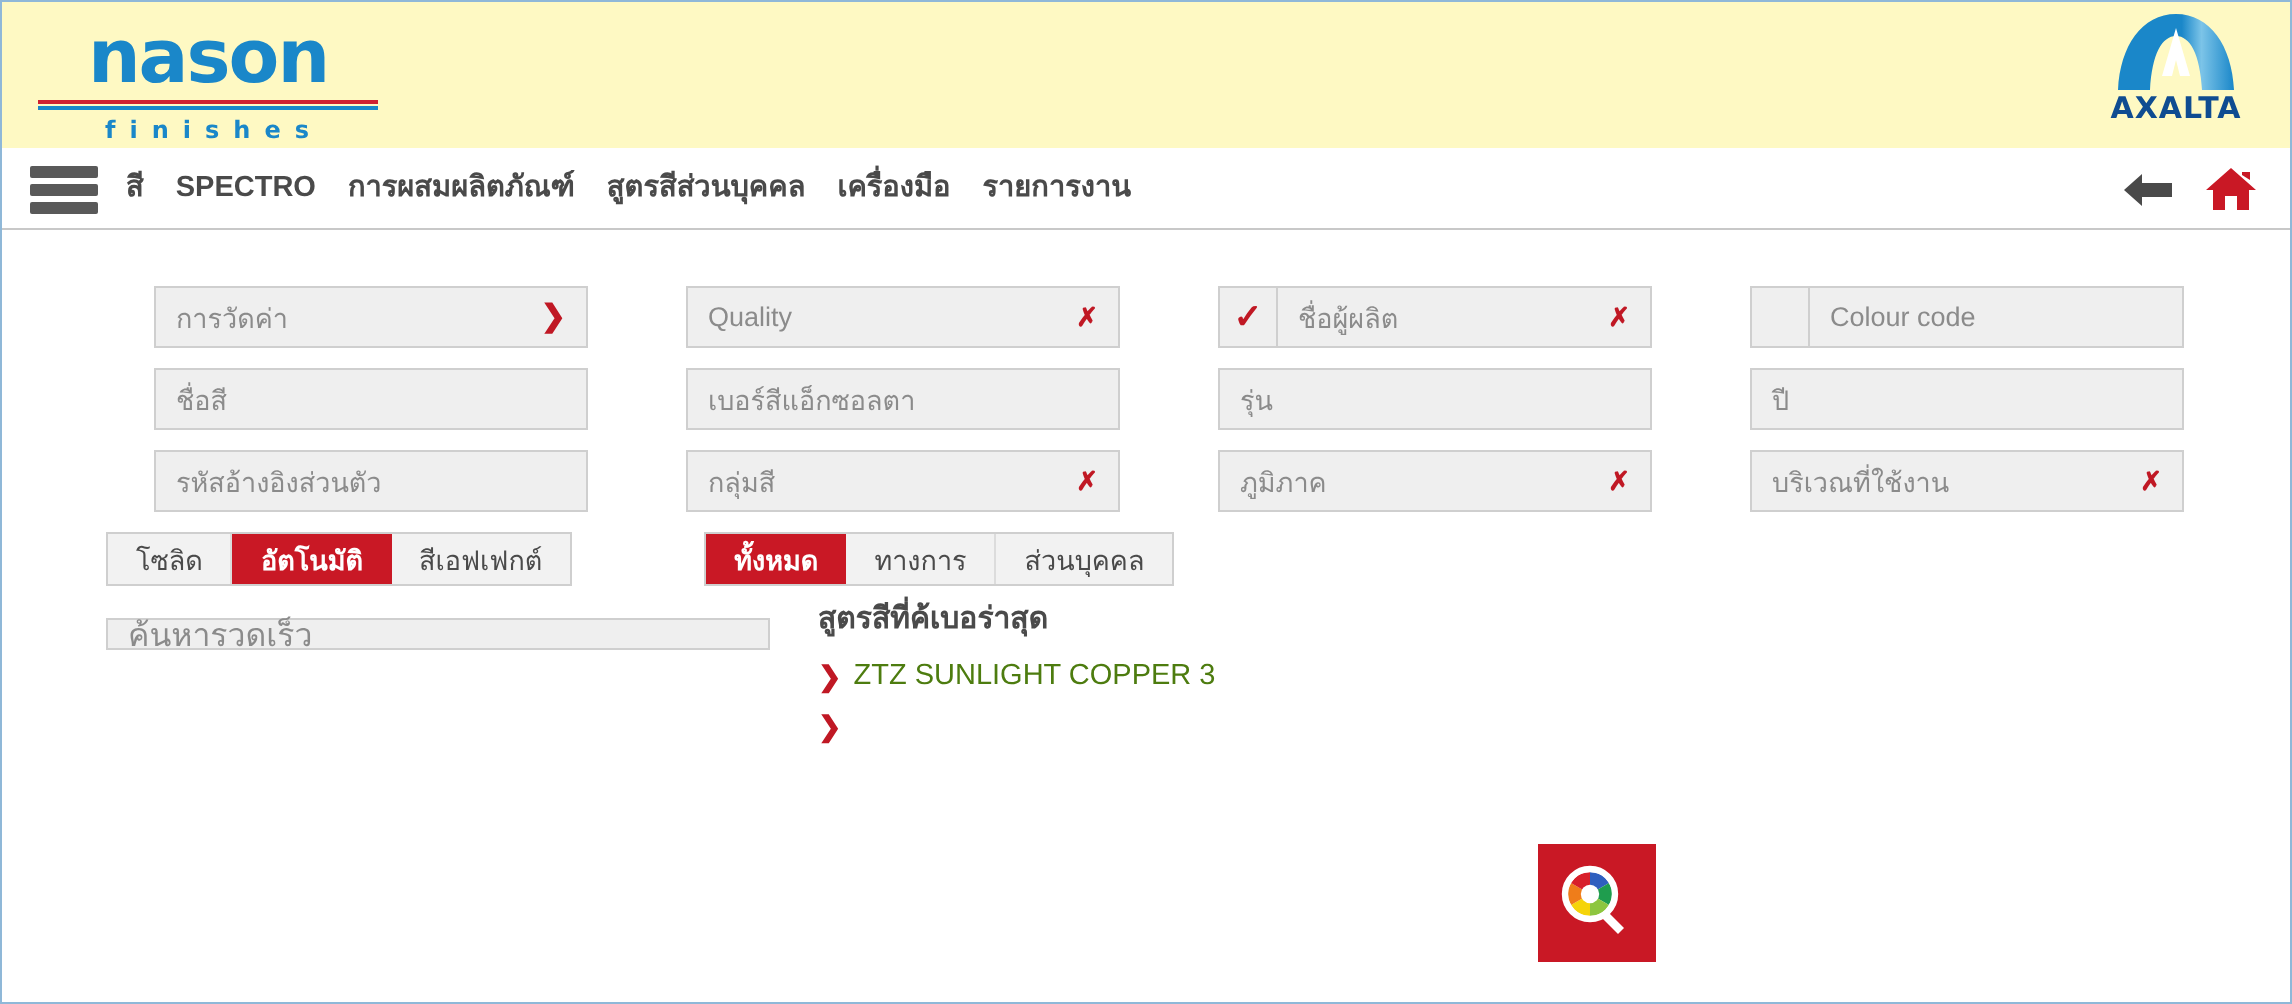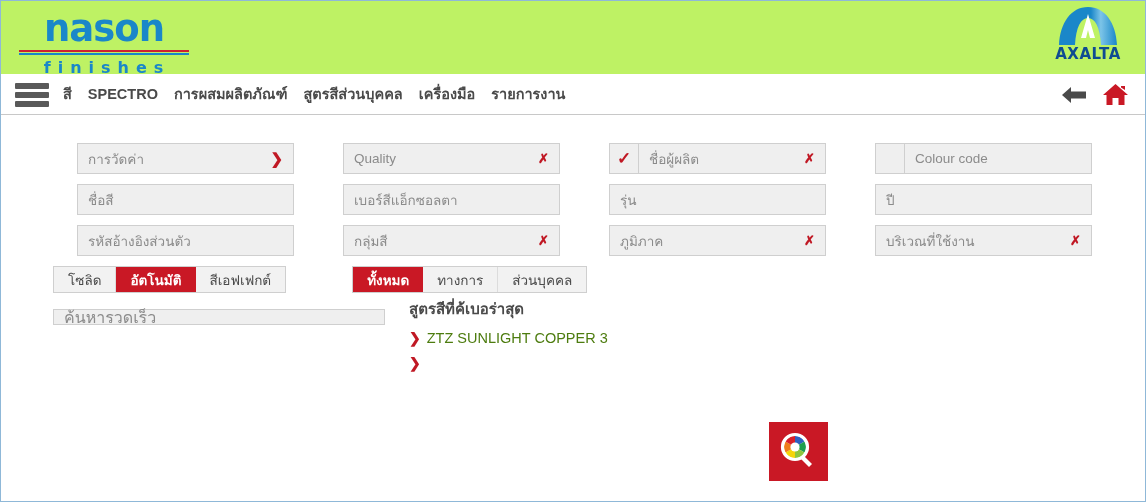--- a/index.html
+++ b/index.html
@@ -19,21 +19,21 @@
     height: 502px;
     background: #ffffff;
     border: 1px solid #8fb8d8;
     overflow: hidden;
   }
 
   
   .header {
     position: relative;
     height: 73px;
-    background: #bef264;
+    background: #fef9c3;
   }
 
   .logo-block {
     position: absolute;
     left: 18px;
     top: 8px;
     width: 170px;
   }
   .logo-word {
     font-family: "DejaVu Sans", sans-serif;
@@ -49,21 +49,21 @@
     background: #cf2130;
     margin-top: 1px;
   }
   .logo-rule-blue {
     height: 2px;
     background: #1a87c9;
     margin-top: 1px;
   }
   .logo-sub {
     font-family: "DejaVu Sans", sans-serif;
-    font-size: 16px;
+    font-size: 12px;
     font-weight: bold;
     color: #1a87c9;
     letter-spacing: 7px;
     text-align: center;
     padding-left: 6px;
     margin-top: 3px;
   }
 
   
   .axalta {

